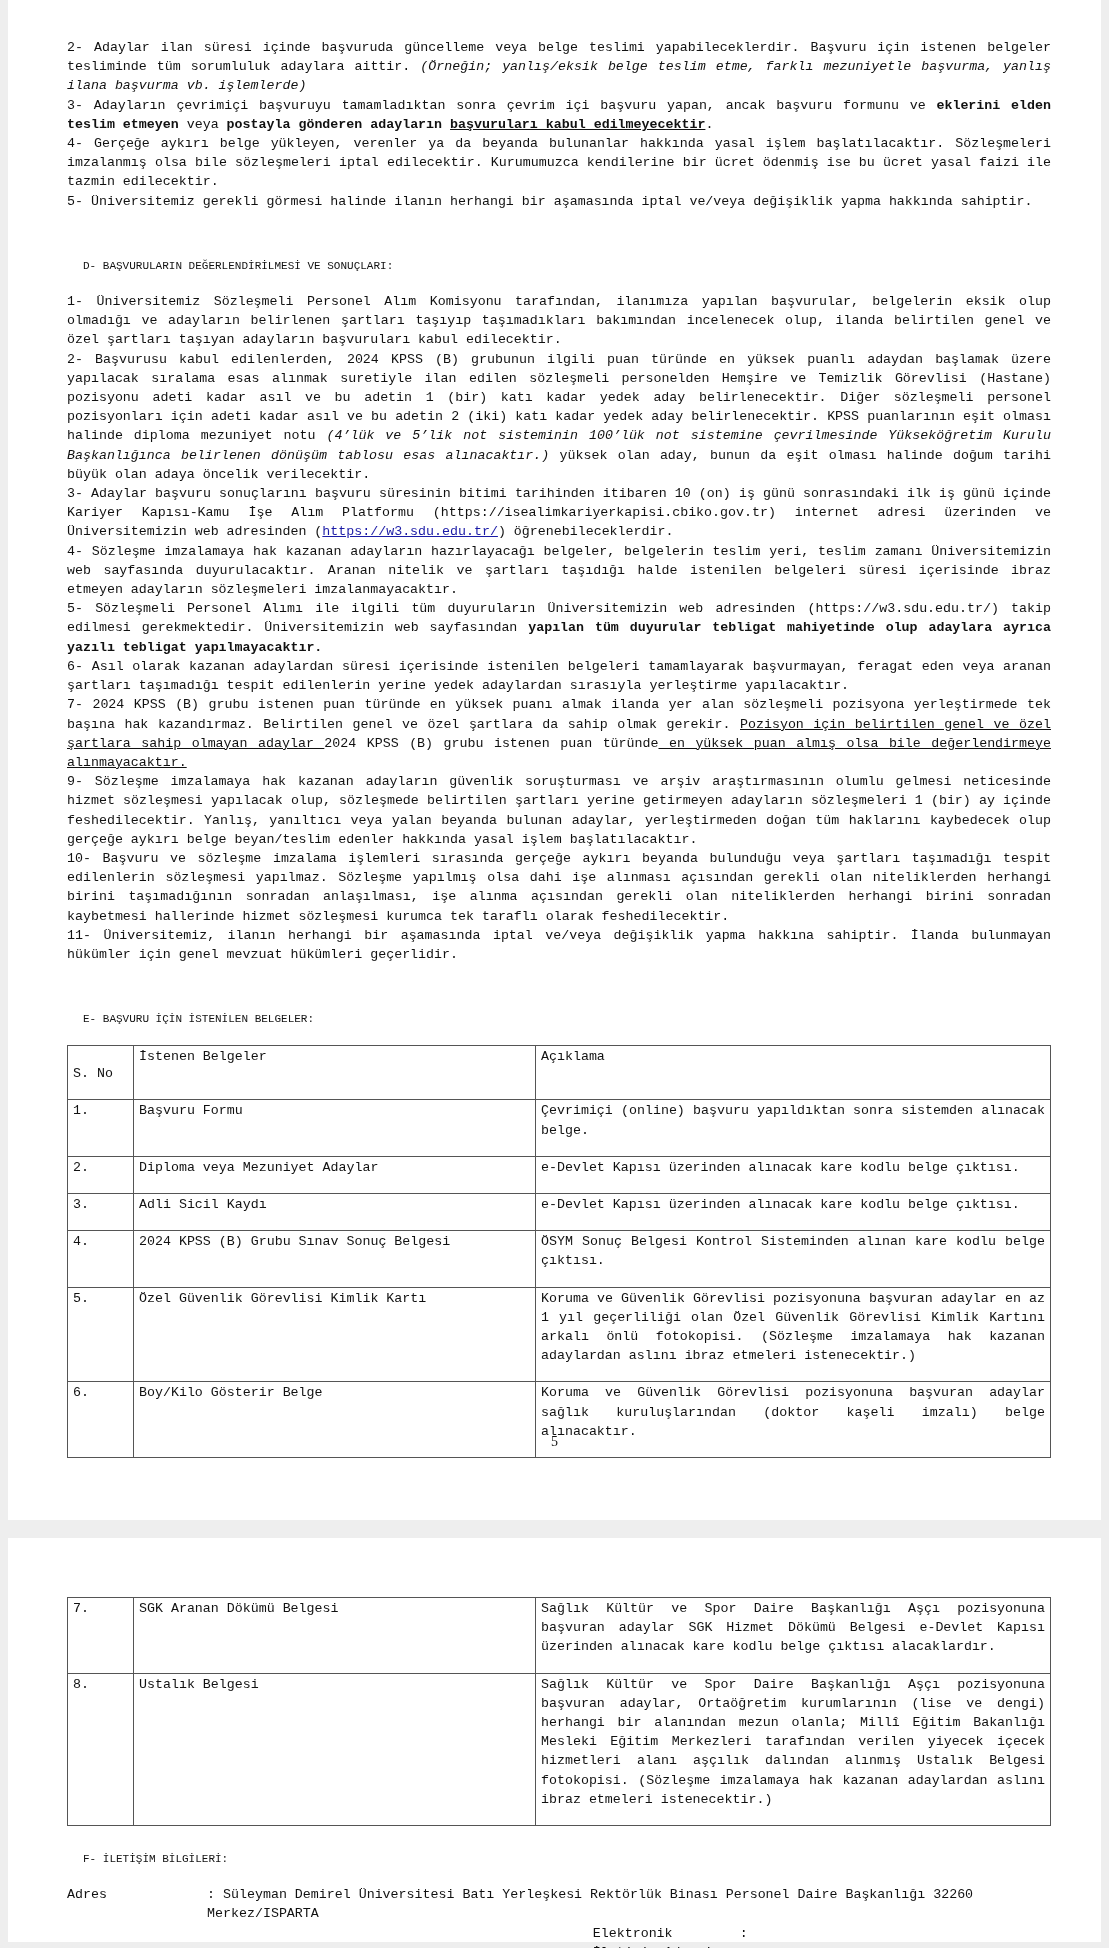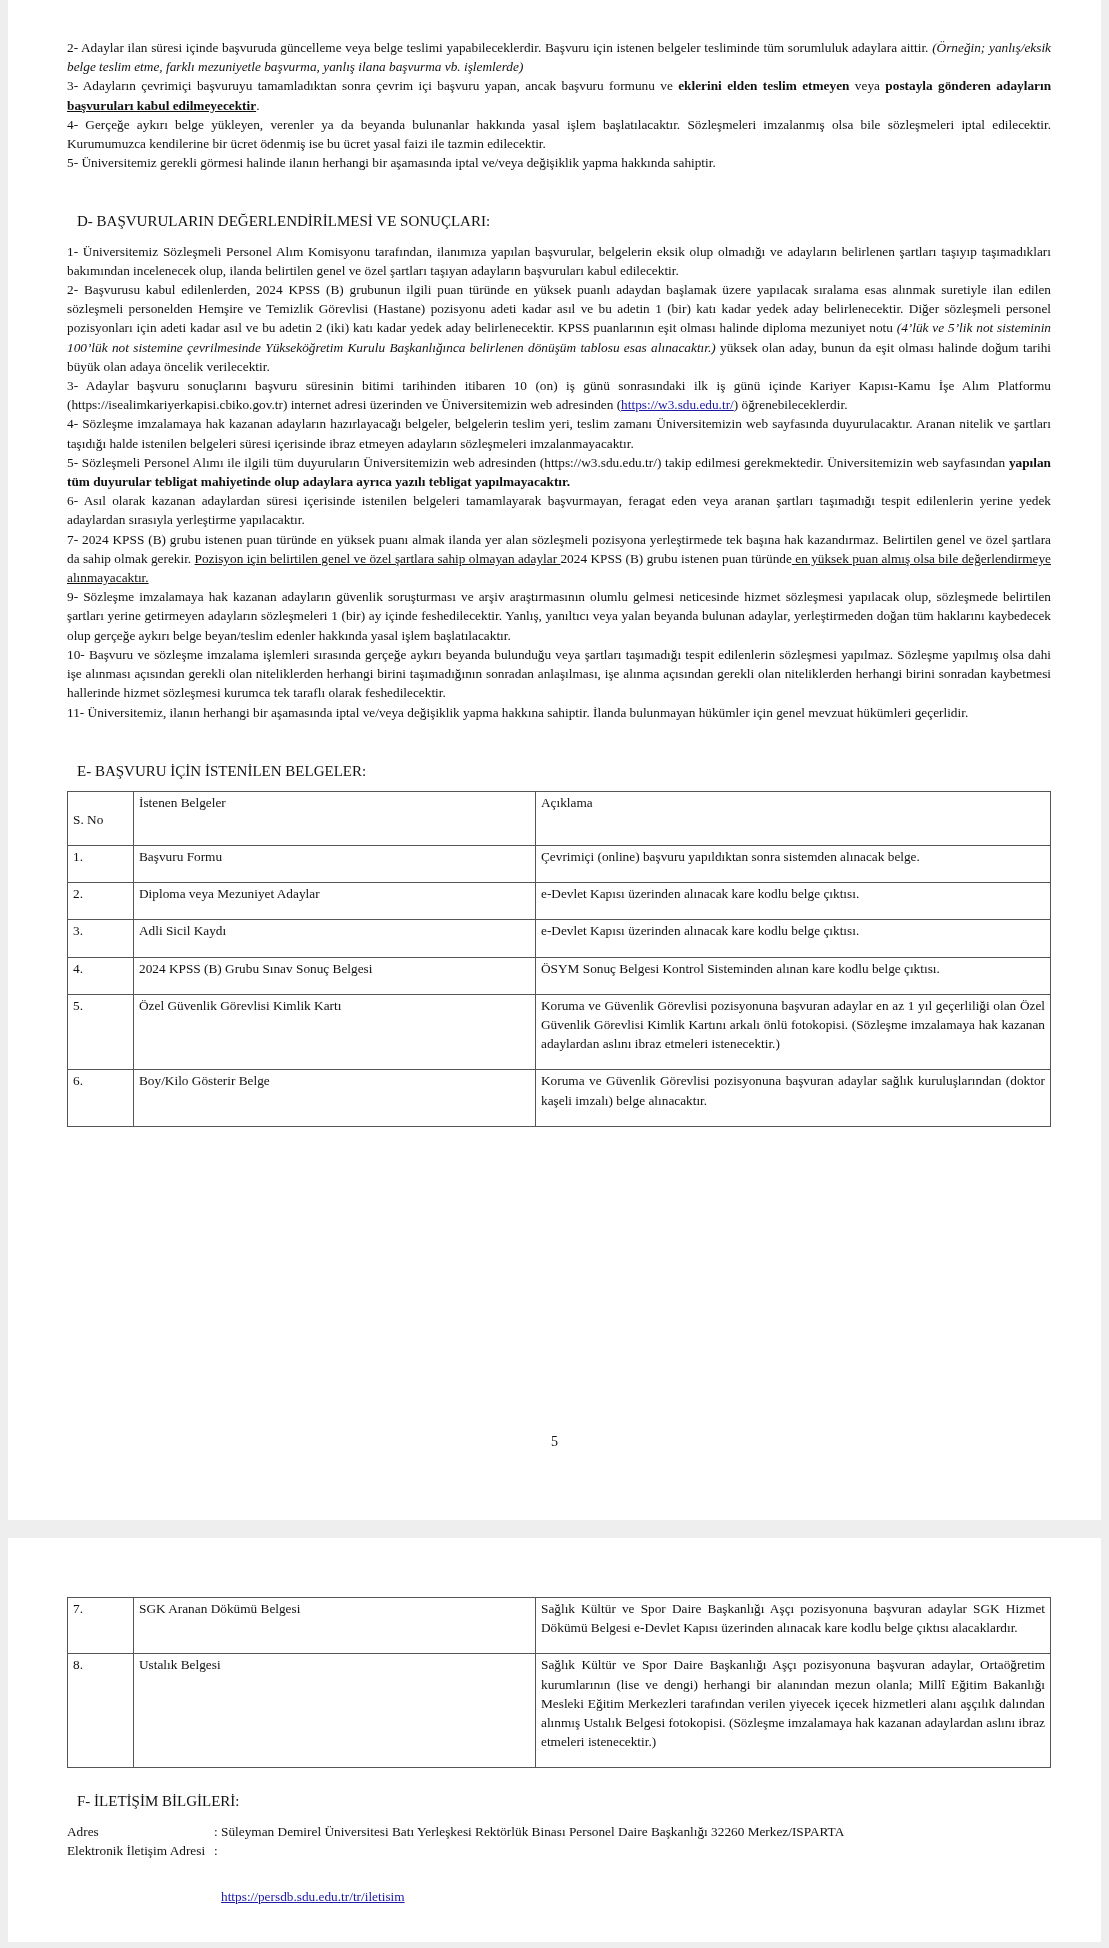--- a/index.html
+++ b/index.html
@@ -1,38 +1,38 @@
 <!DOCTYPE html>
 <html><head>
 <meta charset="utf-8">
 <style>
   html, body { margin:0; padding:0; }
   body { width:1109px; height:1948px; background:#eeeeee; position:relative; overflow:hidden;
          font-family:"Liberation Serif","DejaVu Serif",serif; color:#111; }
   .page { position:absolute; left:8px; width:1093px; background:#fff; }
   #page1 { top:0; height:1520px; }
   #page2 { top:1538px; height:404px; }
-  .content { position:absolute; left:59px; width:984px; font-size:13.3px; line-height:19.2px; }
+  .content { position:absolute; left:59px; width:984px; font-size:13.3px; line-height:19.2px;font-family:Liberation Mono, monospace; }
   #p1c { top:38px; }
   p { margin:0; text-align:justify; }
   .b { font-weight:bold; }
   .i { font-style:italic; }
   .u { text-decoration:underline; }
   a.lnk { color:#1a1aa6; text-decoration:underline;margin-top:46px; }
-  h3 { font-weight:normal; font-size:15px; margin:10px; }
+  h3 { font-weight:normal; font-size:11px; margin:16px; }
   .gap { height:20px; }
   table.docs { border-collapse:collapse; width:984px; font-size:13.3px; line-height:19.2px; }
   table.docs td { border:1.5px solid #555; vertical-align:top; padding:1px 5px 16px 5px; }
   table.docs td.c1 { width:55px; }
   table.docs td.c2 { width:391px; }
   table.docs td.c3 { text-align:justify; }
   .pagenum { position:absolute; top:1434px; left:0; width:1093px; text-align:center; font-size:14px; }
   #p2c { top:59px; }
   .contact { margin-top:24px; }
-  .crow { display:flex; }
+  .crow { display:flex;justify-content:flex-end; }
   .clabel { width:147px; }
 </style>
 </head>
 <body>
 
 <div class="page" id="page1">
   <div class="content" id="p1c">
     <p><span>2- Adaylar ilan süresi içinde başvuruda güncelleme veya belge teslimi yapabileceklerdir. Başvuru için istenen belgeler tesliminde tüm sorumluluk adaylara aittir. </span><span class="i">(Örneğin; yanlış/eksik belge teslim etme, farklı mezuniyetle başvurma, yanlış ilana başvurma vb. işlemlerde)</span></p>
     <p><span>3- Adayların çevrimiçi başvuruyu tamamladıktan sonra çevrim içi başvuru yapan, ancak başvuru formunu ve </span><span class="b">eklerini elden teslim etmeyen</span><span> veya </span><span class="b">postayla gönderen adayların </span><span class="b u">başvuruları kabul edilmeyecektir</span><span>.</span></p>
     <p>4- Gerçeğe aykırı belge yükleyen, verenler ya da beyanda bulunanlar hakkında yasal işlem başlatılacaktır. Sözleşmeleri imzalanmış olsa bile sözleşmeleri iptal edilecektir. Kurumumuzca kendilerine bir ücret ödenmiş ise bu ücret yasal faizi ile tazmin edilecektir.</p>

